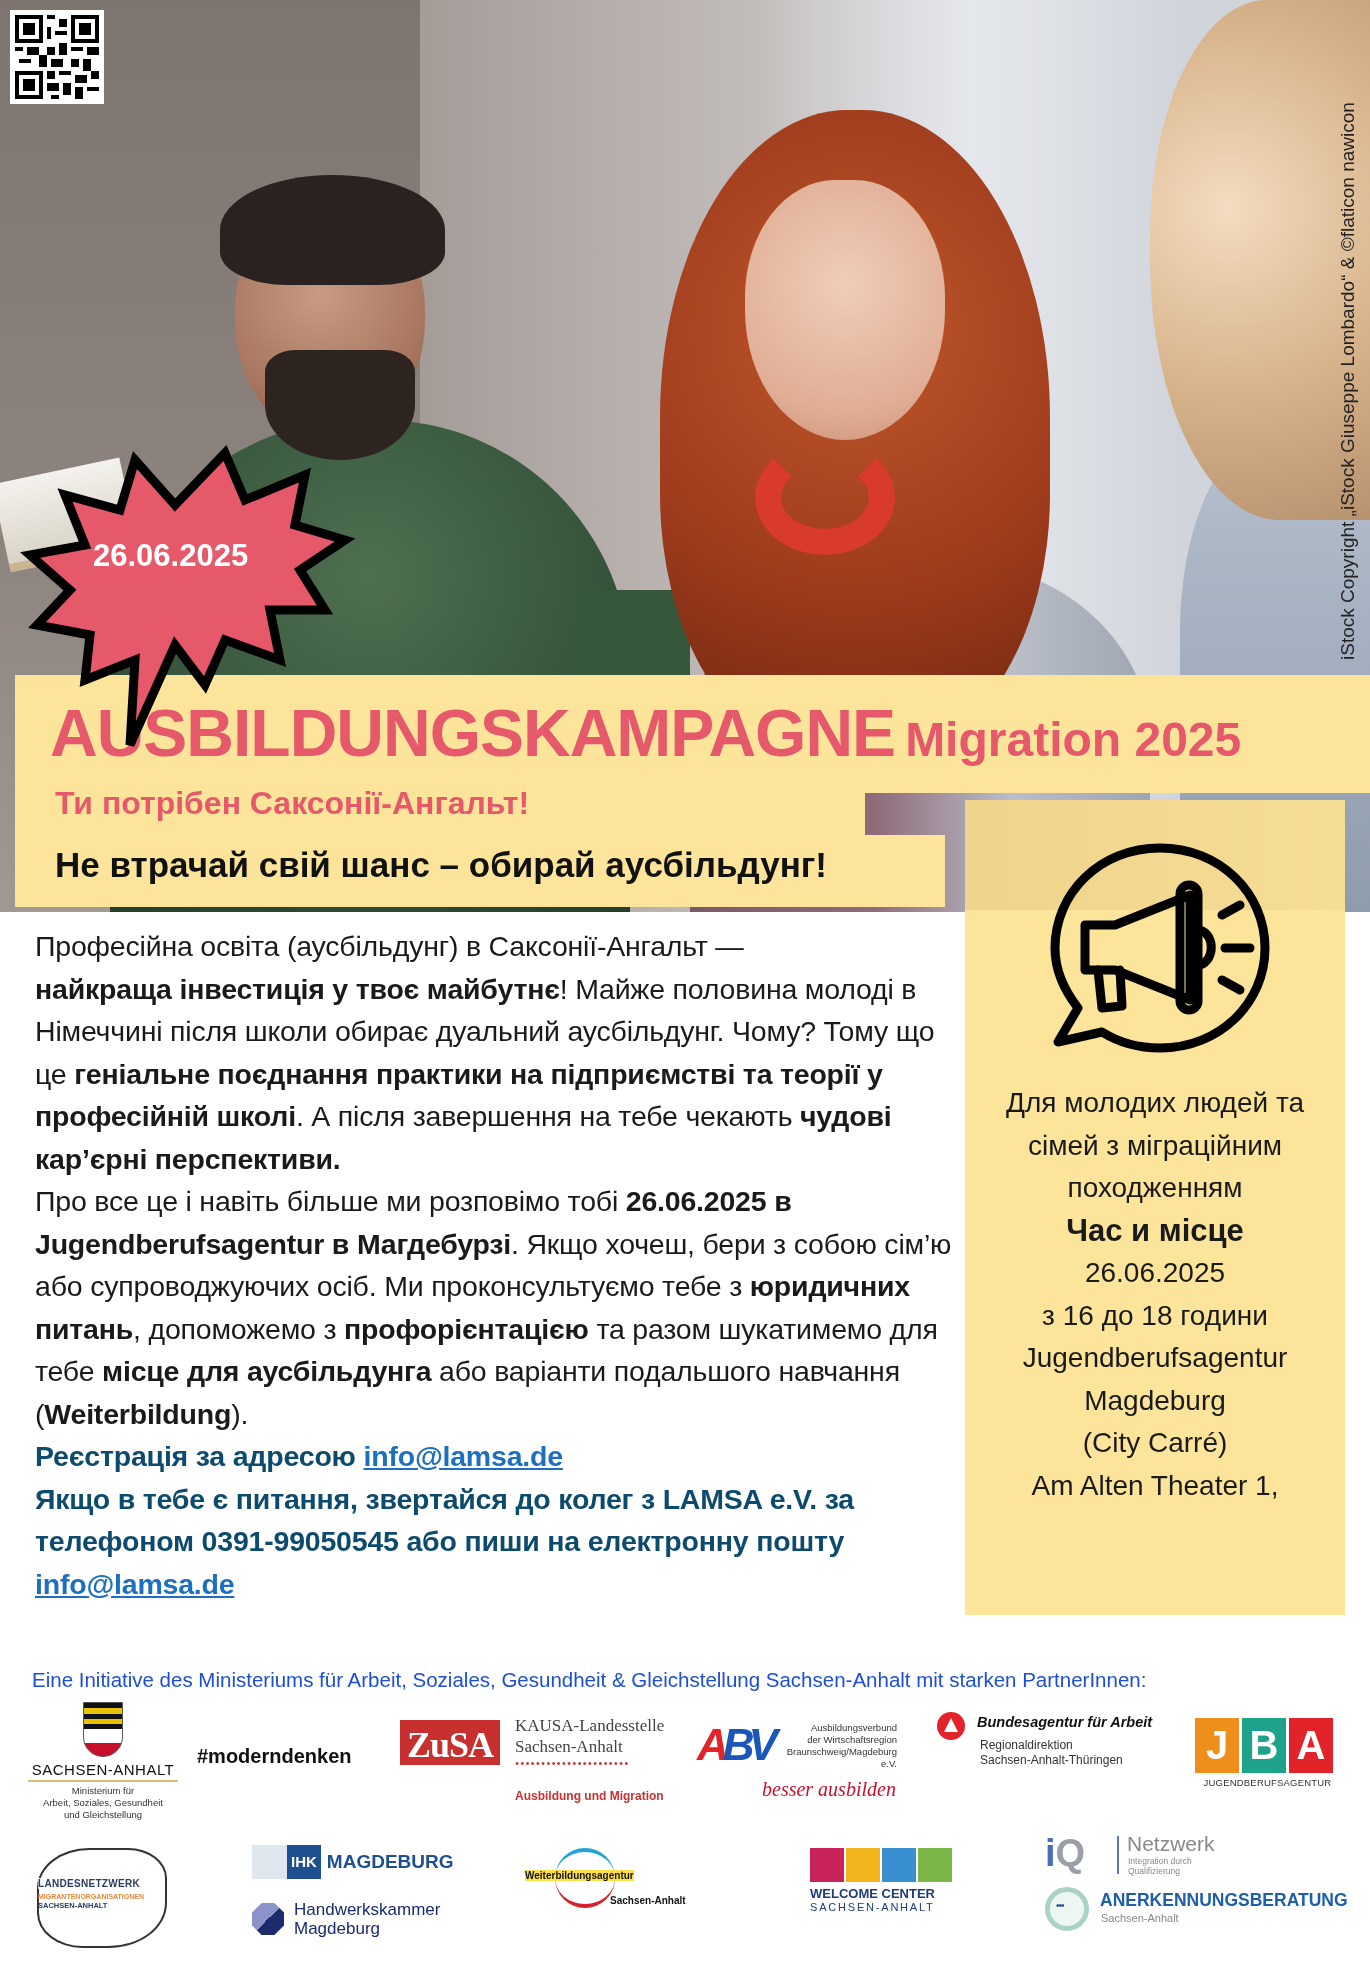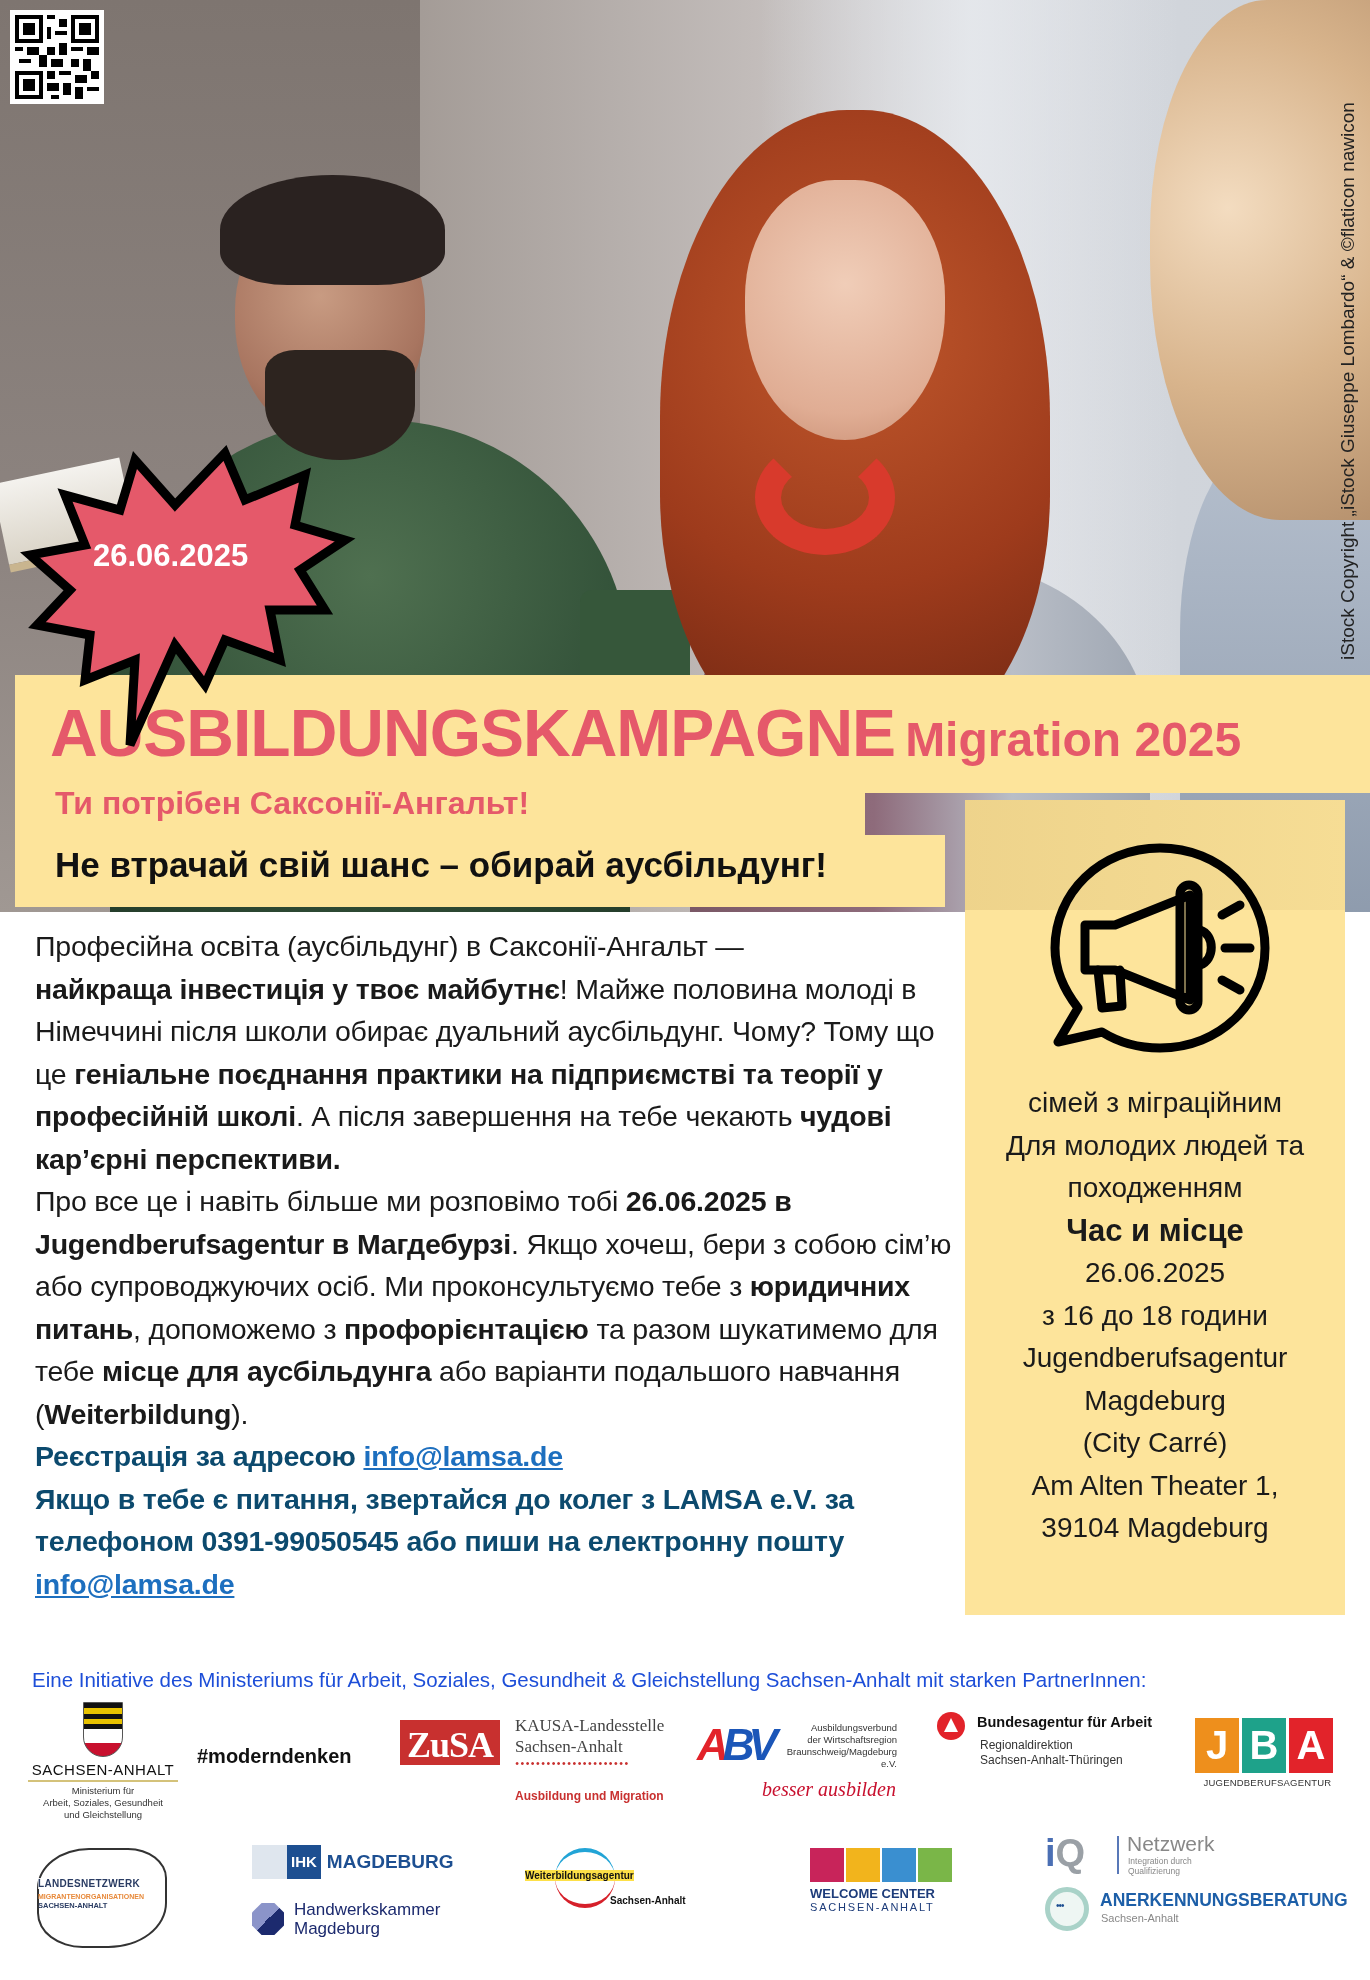--- a/index.html
+++ b/index.html
@@ -79,21 +79,21 @@
   .lg-kausa .dots { color: #c8302f; letter-spacing: 1px; font-size: 12px; line-height: 14px; }
   .lg-kausa .sub { font-family: "Liberation Sans", sans-serif; font-size: 12px; color: #c8302f; font-weight: bold; margin-top: 15px; }
   .lg-abv { left: 697px; top: 1720px; width: 220px; height: 90px; }
   .lg-abv .mark { position: absolute; left: 0; top: 0; font-size: 44px; font-weight: 900; font-style: italic; letter-spacing: -6px; }
   .lg-abv .mark .a { color: #e2232a; } .lg-abv .mark .bv { color: #1b56b8; }
   .lg-abv .txt { position: absolute; left: 88px; top: 2px; font-size: 9.5px; line-height: 12px; color: #333; text-align: right; width: 112px; }
   .lg-abv .slogan { position: absolute; left: 65px; top: 58px; font-family: "Liberation Serif", serif; font-style: italic; font-size: 20px; color: #c8102e; }
   .lg-ba { left: 937px; top: 1712px; width: 240px; }
   .lg-ba .icon { position: absolute; left: 0; top: 0; width: 28px; height: 28px; border-radius: 50%; background: #e2232a; }
   .lg-ba .icon::after { content: ""; position: absolute; left: 7px; top: 6px; border-left: 7px solid transparent; border-right: 7px solid transparent; border-bottom: 14px solid #fff; }
-  .lg-ba .name { position: absolute; left: 40px; top: 2px; font-size: 14.5px; font-weight: bold; white-space: nowrap; }
+  .lg-ba .name { position: absolute; left: 40px; top: 2px; font-size: 14.5px; font-weight: bold; white-space: nowrap; font-style: italic; }
   .lg-ba .sub { position: absolute; left: 43px; top: 26px; font-size: 12px; line-height: 15px; color: #333; white-space: nowrap; }
   .lg-jba { left: 1195px; top: 1718px; width: 145px; }
   .lg-jba .letters { display: flex; gap: 3px; }
   .lg-jba .letters span { width: 44px; height: 55px; color: #fff; font-size: 40px; font-weight: bold; text-align: center; line-height: 55px; }
   .lg-jba .j { background: #ee8f1c; } .lg-jba .b { background: #1ea28a; } .lg-jba .a { background: #e2232a; }
   .lg-jba .name { font-size: 9.5px; color: #333; text-align: center; margin-top: 4px; letter-spacing: .2px; }
 
   .lg-lnw { left: 32px; top: 1838px; width: 160px; height: 120px; }
   .lg-lnw .map { position: absolute; left: 5px; top: 10px; width: 130px; height: 100px; border: 2px solid #333; border-radius: 40% 30% 45% 35%; }
   .lg-lnw .t1 { position: absolute; left: 6px; top: 40px; font-size: 10px; font-weight: bold; color: #2a3c63; letter-spacing: .3px; background: rgba(255,255,255,.85); }
@@ -223,31 +223,30 @@
       <path d="M45 95 L75 95 L150 65 L150 170 L75 140 L45 140 Z"></path>
       <rect x="140" y="55" width="18" height="125" rx="9"></rect>
       <path d="M58 140 L62 178 L82 176 L80 140"></path>
       <path d="M160 100 C175 105 175 130 160 135"></path>
       <line x1="182" y1="85" x2="200" y2="75"></line>
       <line x1="185" y1="118" x2="210" y2="118"></line>
       <line x1="182" y1="150" x2="200" y2="160"></line>
     </svg>
   </div>
   <div class="info-text">
+    <div>Для молодих людей та</div>
     <div>сімей з міграційним</div>
-    <div>Для молодих людей та</div>
     <div>походженням</div>
     <div class="h">Час и місце</div>
     <div>26.06.2025</div>
     <div>з 16 до 18 години</div>
     <div>Jugendberufsagentur</div>
     <div>Magdeburg</div>
     <div>(City Carré)</div>
     <div>Am Alten Theater 1,</div>
-    <div>39104 Magdeburg</div>
   </div>
 </div>
 
 <div class="initiative">Eine Initiative des Ministeriums für Arbeit, Soziales, Gesundheit &amp; Gleichstellung Sachsen-Anhalt mit starken PartnerInnen:</div>
 
 <div class="logo lg-sa">
   <div class="crest"></div>
   <div class="name">SACHSEN-ANHALT</div>
   <div class="min">
     <div>Ministerium für</div>

